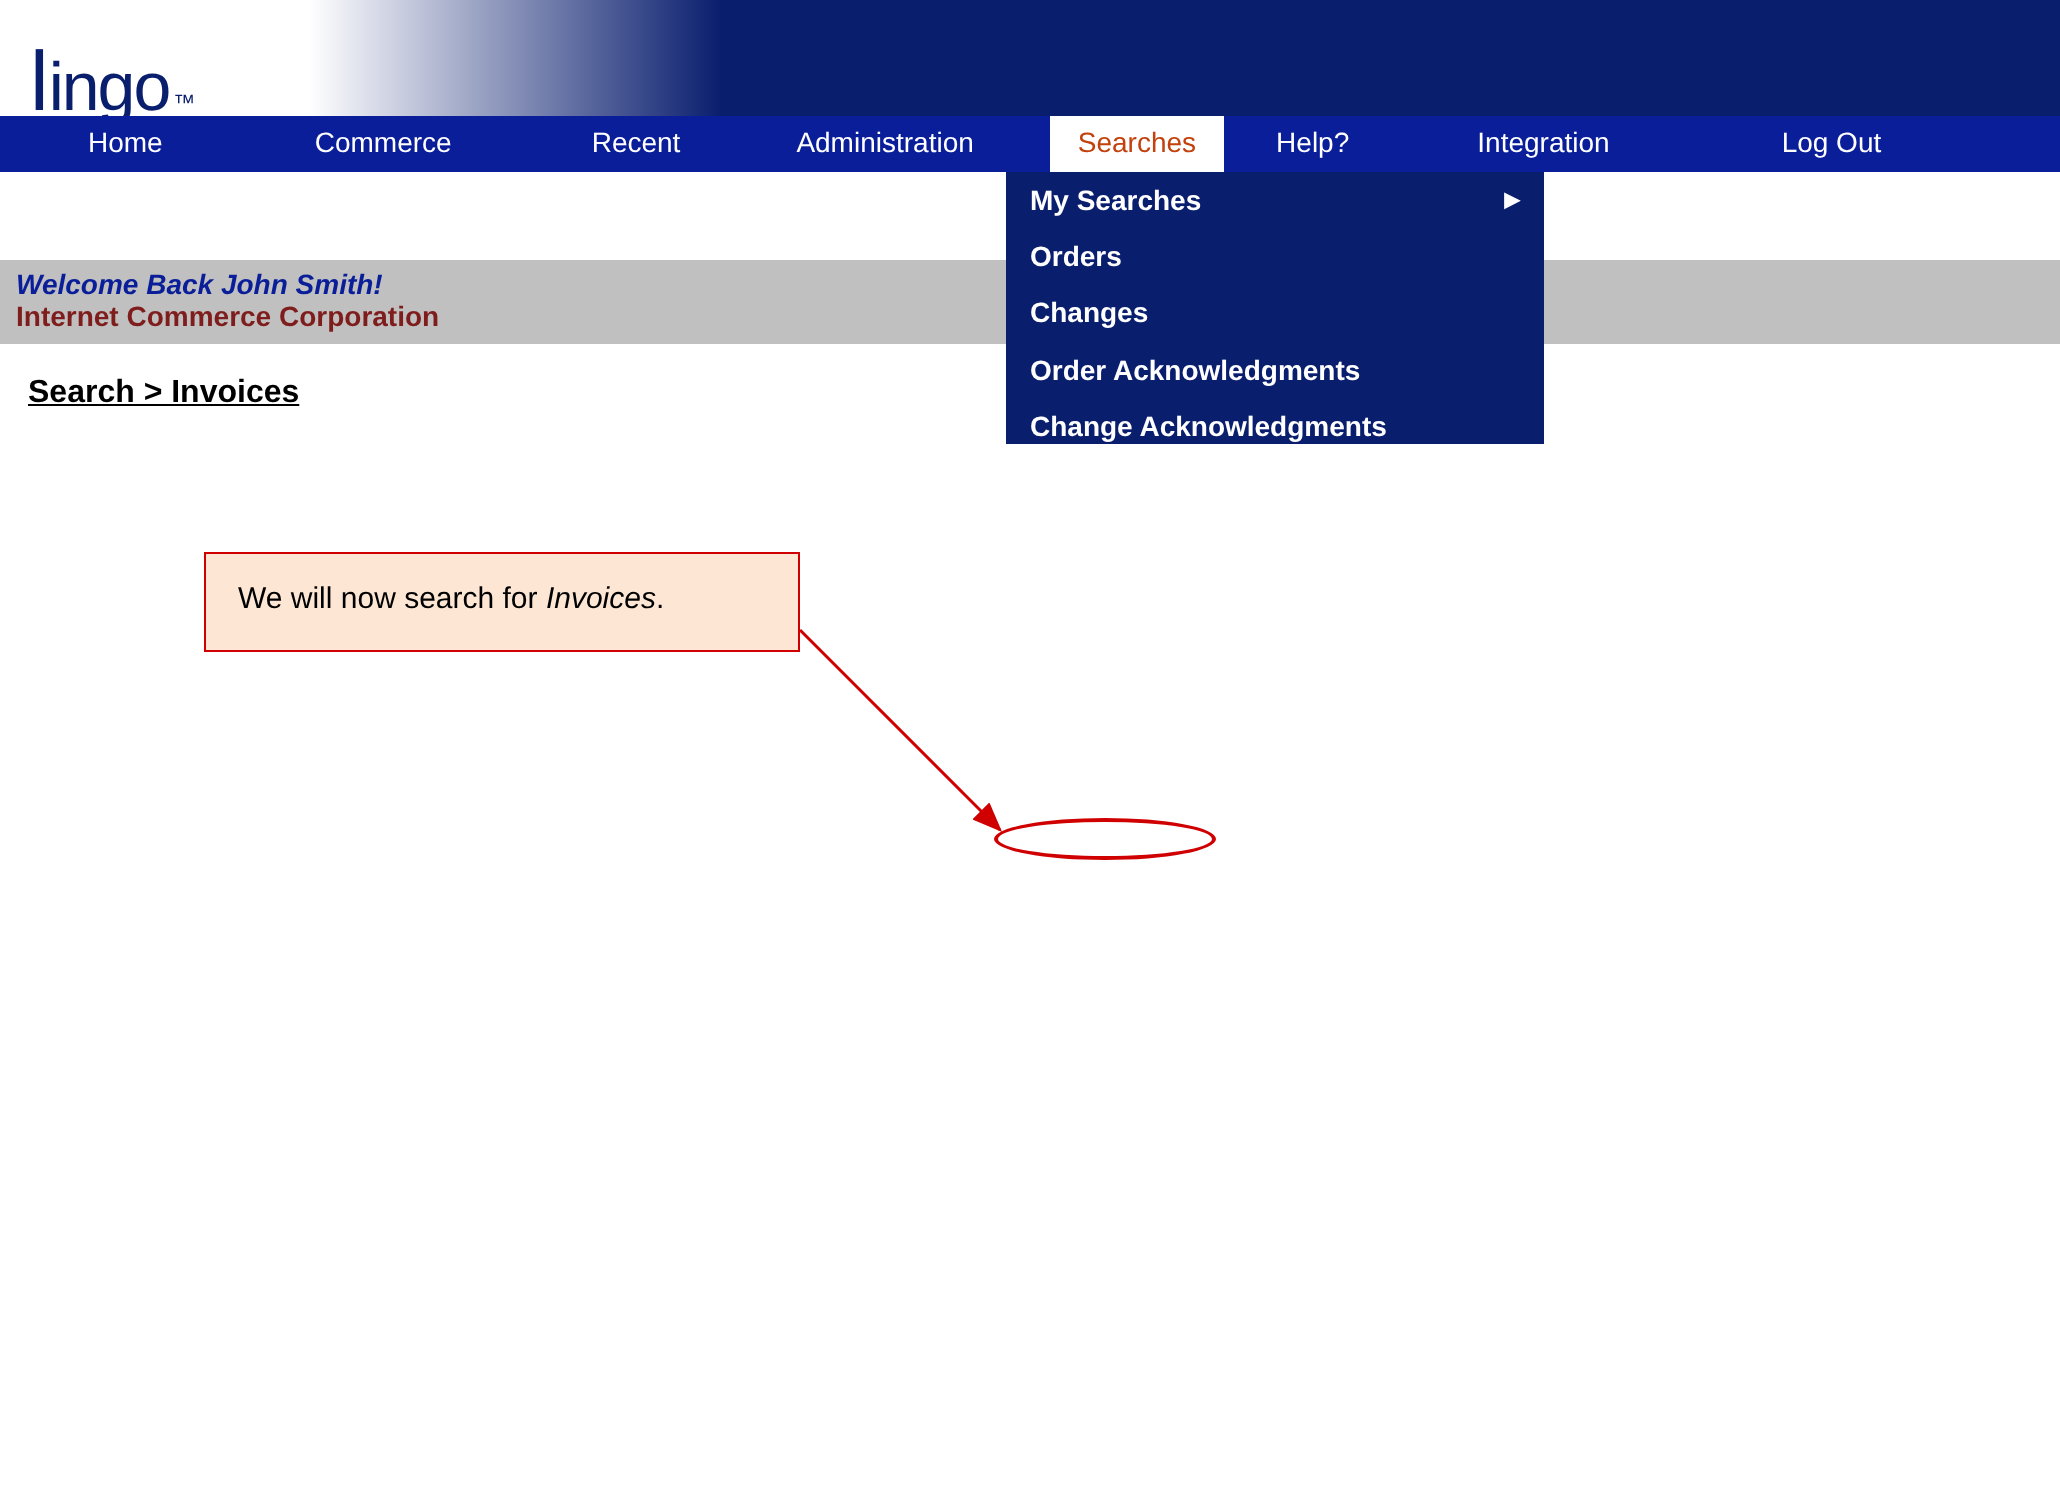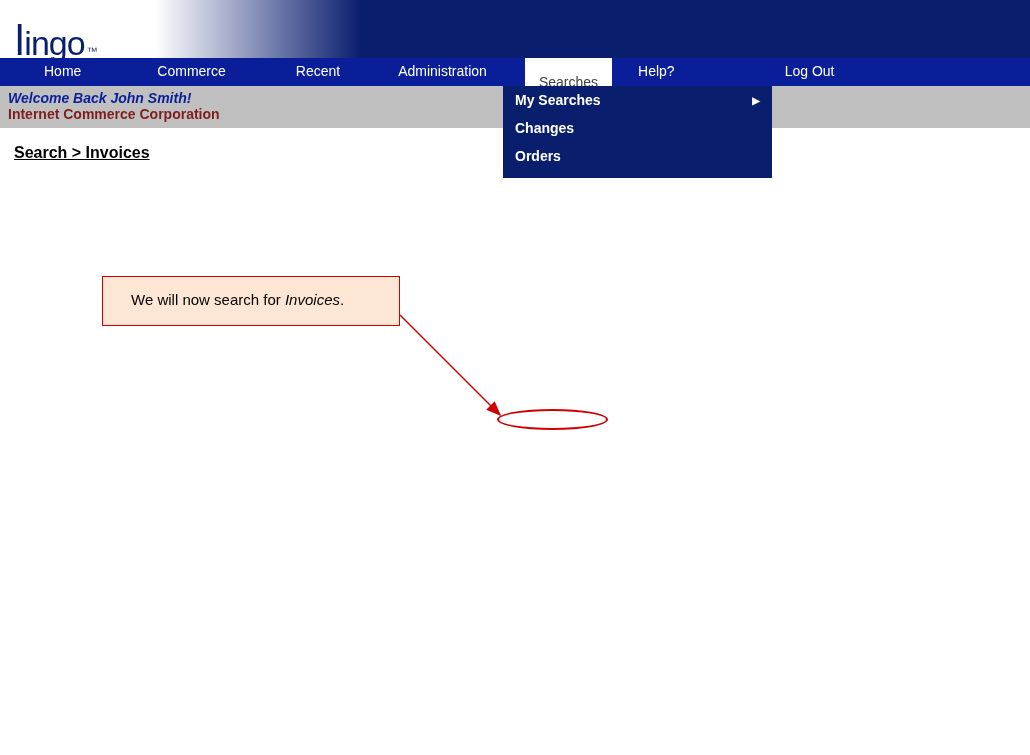--- a/index.html
+++ b/index.html
@@ -53,26 +53,27 @@
     .nav-item {
       color: #fff;
       font-weight: normal;
       font-size: 14px;
       padding: 5px 20px;
       cursor: pointer;
       white-space: nowrap;
     }
     .nav-item.active {
       background: #fff;
-      color: #404040;
-      padding: 16px 14px;
+      color: #c2410c;
+      padding: 5px 14px;
     }
     .welcome-bar {
       background: #c0c0c0;
       padding: 4px 8px 6px 8px;
+      margin-top: 44px;
     }
     .welcome-text {
       color: #0a1e99;
       font-weight: bold;
       font-style: italic;
       font-size: 14px;
     }
     .company-text {
       color: #7f1d1d;
       font-weight: bold;
@@ -122,21 +123,21 @@
       pointer-events: none;
     }
     .callout-box {
       position: absolute;
       top: 276px;
       left: 102px;
       width: 298px;
       height: 50px;
       background: #fde6d4;
       border: 1.5px solid #d00000;
-      padding: 14px 28px;
+      padding: 14px 16px;
       font-size: 15px;
       z-index: 20;
     }
     .callout-arrow {
       position: absolute;
       top: 310px;
       left: 395px;
       z-index: 19;
       pointer-events: none;
     }
@@ -167,33 +168,34 @@
   <div class="nav-item">Commerce</div>
   <div class="nav-spacer-3"></div>
   <div class="nav-item">Recent</div>
   <div class="nav-spacer-4"></div>
   <div class="nav-item">Administration</div>
   <div class="nav-spacer-5"></div>
   <div class="nav-item active">Searches</div>
   <div class="nav-spacer-6"></div>
   <div class="nav-item">Help?</div>
   <div class="nav-spacer-7"></div>
+  <div class="nav-item">Integration</div>
   <div class="nav-spacer-8"></div>
   <div class="nav-item">Log Out</div>
 
   <div class="dropdown">
     <div class="dropdown-item">
       <span>My Searches</span>
       <span class="submenu-arrow">▶</span>
     </div>
     <div class="dropdown-item">
+        <span>Orders</span>
+      </div>
+    <div class="dropdown-item">
         <span>Changes</span>
-      </div>
-    <div class="dropdown-item">
-        <span>Orders</span>
       </div>
     <div class="dropdown-item">
         <span>Order Acknowledgments</span>
       </div>
     <div class="dropdown-item">
         <span>Change Acknowledgments</span>
       </div>
     <div class="dropdown-item">
         <span>Warehouse Orders</span>
       </div>

